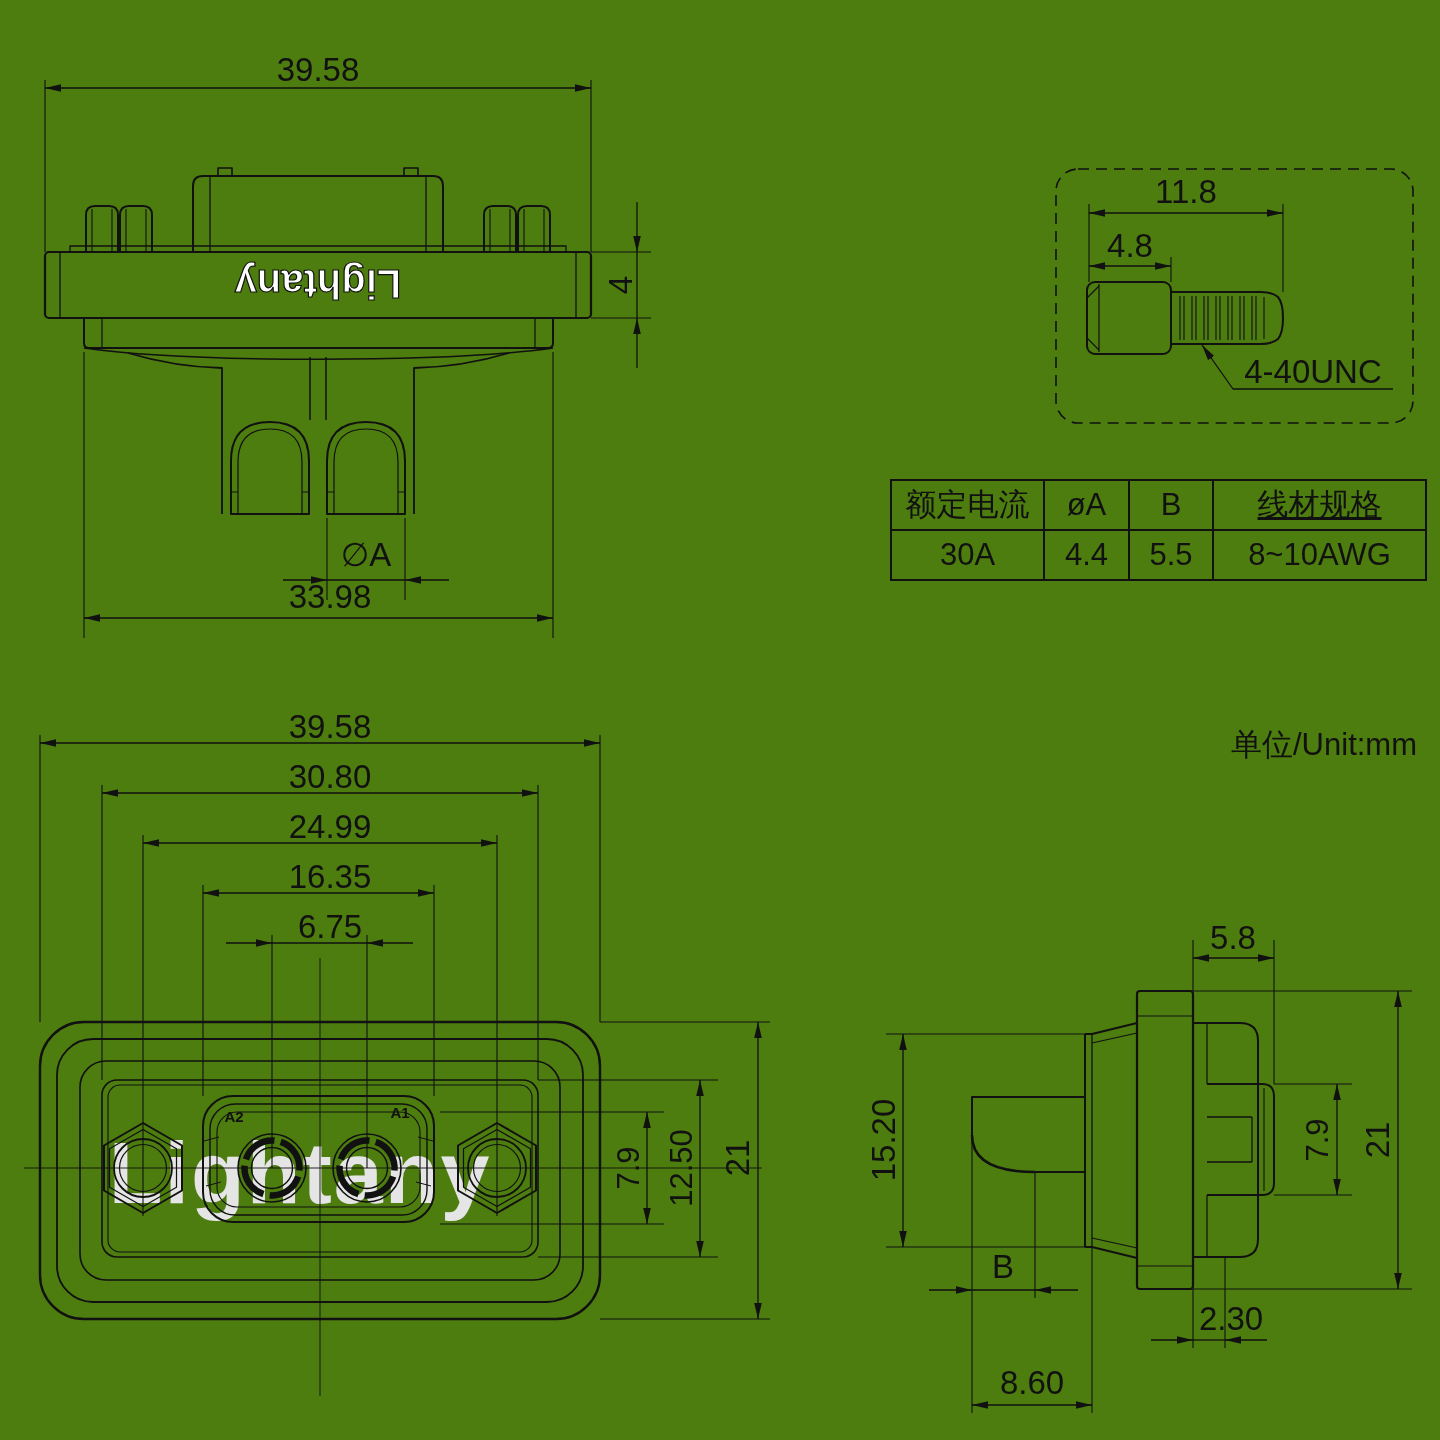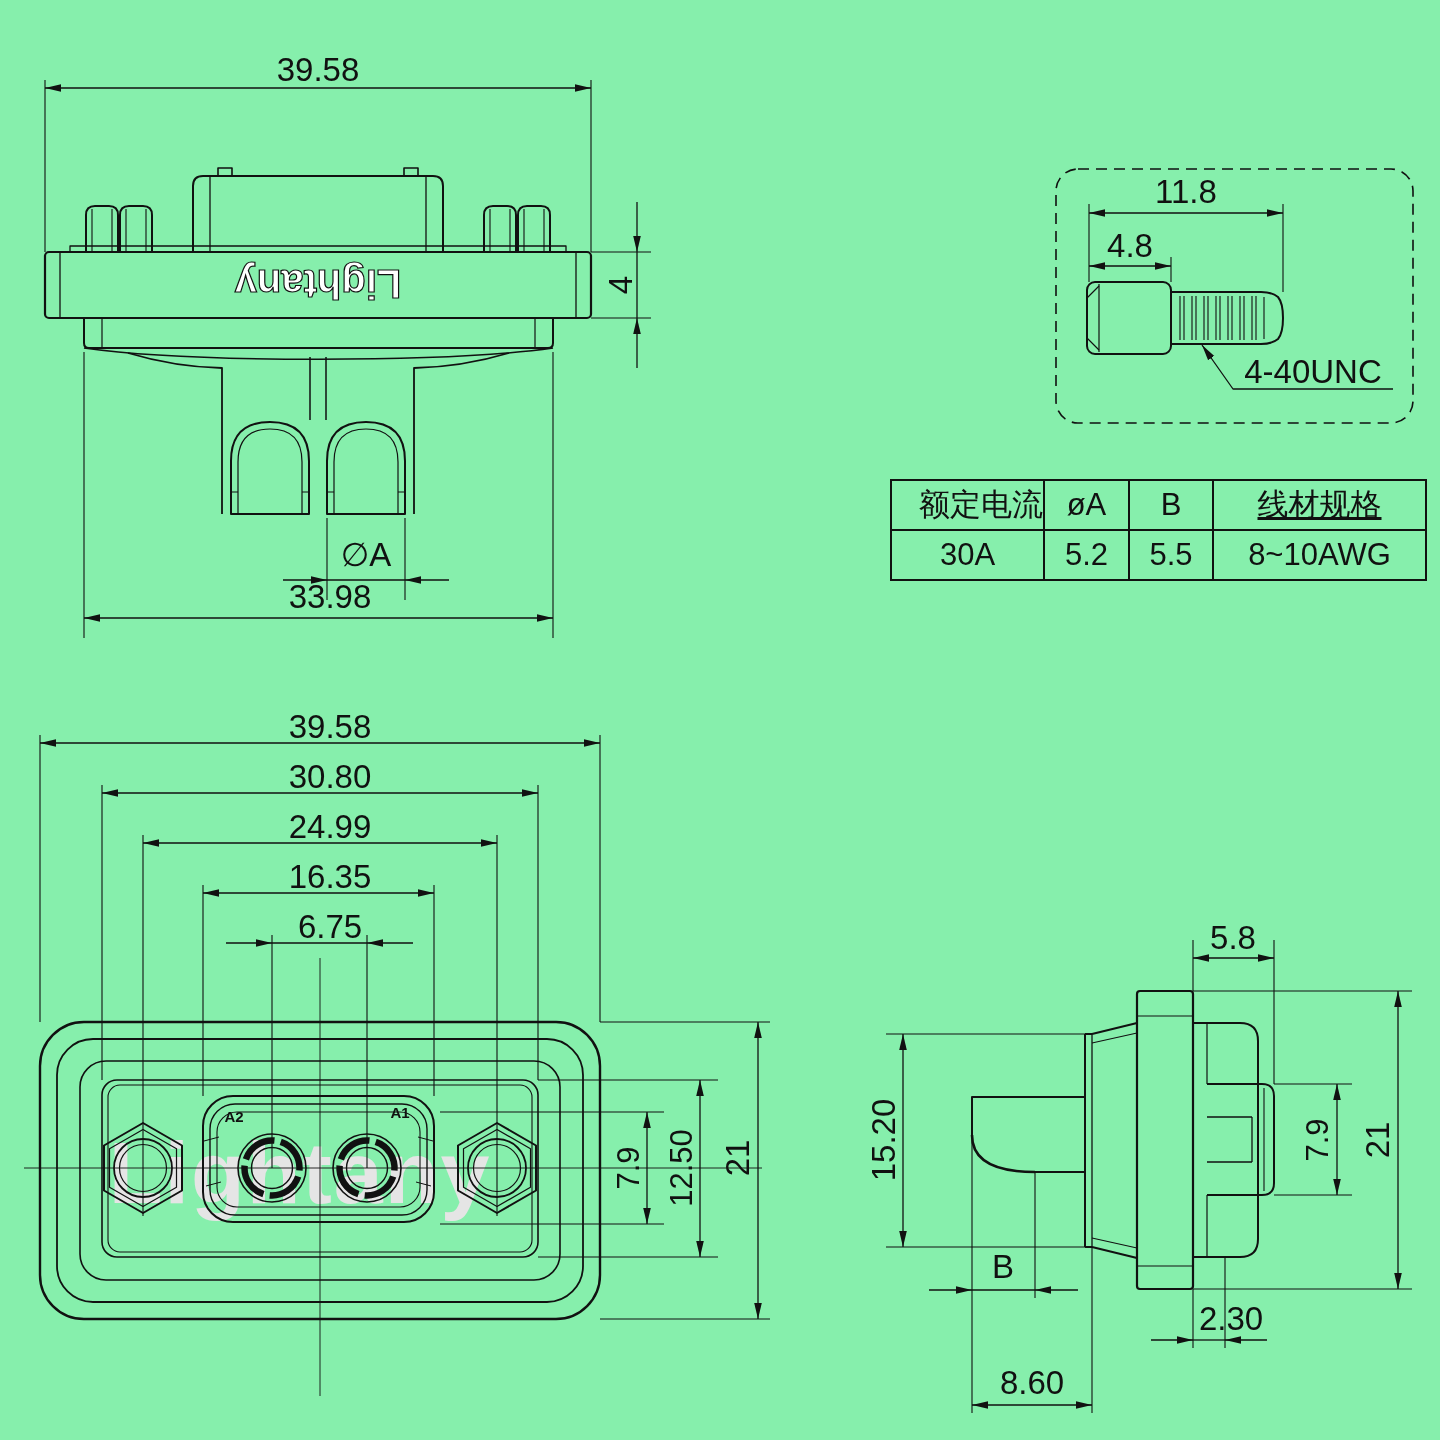--- a/index.html
+++ b/index.html
@@ -1,29 +1,29 @@
 <!DOCTYPE html>
 <html><head>
 <meta charset="utf-8">
 <style>
   html,body{margin:0;padding:0;background:#fff;}
-  #page{position:relative;width:1440px;height:1440px;background:#86efac;overflow:hidden;
+  #page{position:relative;width:1440px;height:1440px;background:#4d7c0f;overflow:hidden;
         font-family:"Liberation Sans","DejaVu Sans",sans-serif;color:#111;}
   #art{position:absolute;left:0;top:0;}
   svg text{font-family:"Liberation Sans","DejaVu Sans",sans-serif;fill:#111;}
   .dimtxt{font-size:33px;}
   .dimtxt-sm{font-size:31px;}
   .pinlbl{font-size:15px;font-weight:bold;}
   .logo{font-size:40px;font-weight:bold;fill:#fff;stroke:#111;stroke-width:1.2px;}
   .wm{font-size:88px;font-weight:bold;fill:#e5e5e5;stroke:none;letter-spacing:2px;}
   
   #spec{position:absolute;left:890px;top:479px;border-collapse:collapse;table-layout:fixed;}
   #spec td,#spec th{border:2px solid #111;text-align:center;vertical-align:middle;
        font-size:31px;font-weight:normal;padding:0;height:48px;color:#111;}
-  #spec .c1{width:151px;text-align:right;} #spec .c2{width:83px;} #spec .c3{width:82px;} #spec .c4{width:211px;text-decoration:underline;}
+  #spec .c1{width:151px;} #spec .c2{width:83px;} #spec .c3{width:82px;} #spec .c4{width:211px;text-decoration:underline;}
   #unit{position:absolute;left:957px;top:724px;width:460px;text-align:right;font-size:31px;color:#111;}
 </style>
 </head>
 <body>
 
 <div id="page">
 
 <svg id="art" width="1440" height="1440" viewBox="0 0 1440 1440">
   <defs>
     <marker id="ah" markerUnits="userSpaceOnUse" markerWidth="17" markerHeight="10" refX="16" refY="5" orient="auto-start-reverse">
@@ -212,20 +212,21 @@
 <table id="spec">
   <tbody>
         <tr>
     <th class="c1">额定电流</th>
     <th class="c2">øA</th>
     <th class="c3">B</th>
     <th class="c4">线材规格</th>
   </tr>
   <tr>
     <td>30A</td>
-    <td>5.2</td>
+    <td>4.4</td>
     <td>5.5</td>
     <td>8~10AWG</td>
   </tr>
 </tbody>
     </table>
+<div id="unit">单位/Unit:mm</div>
 
 </div>
 
 </body></html>

